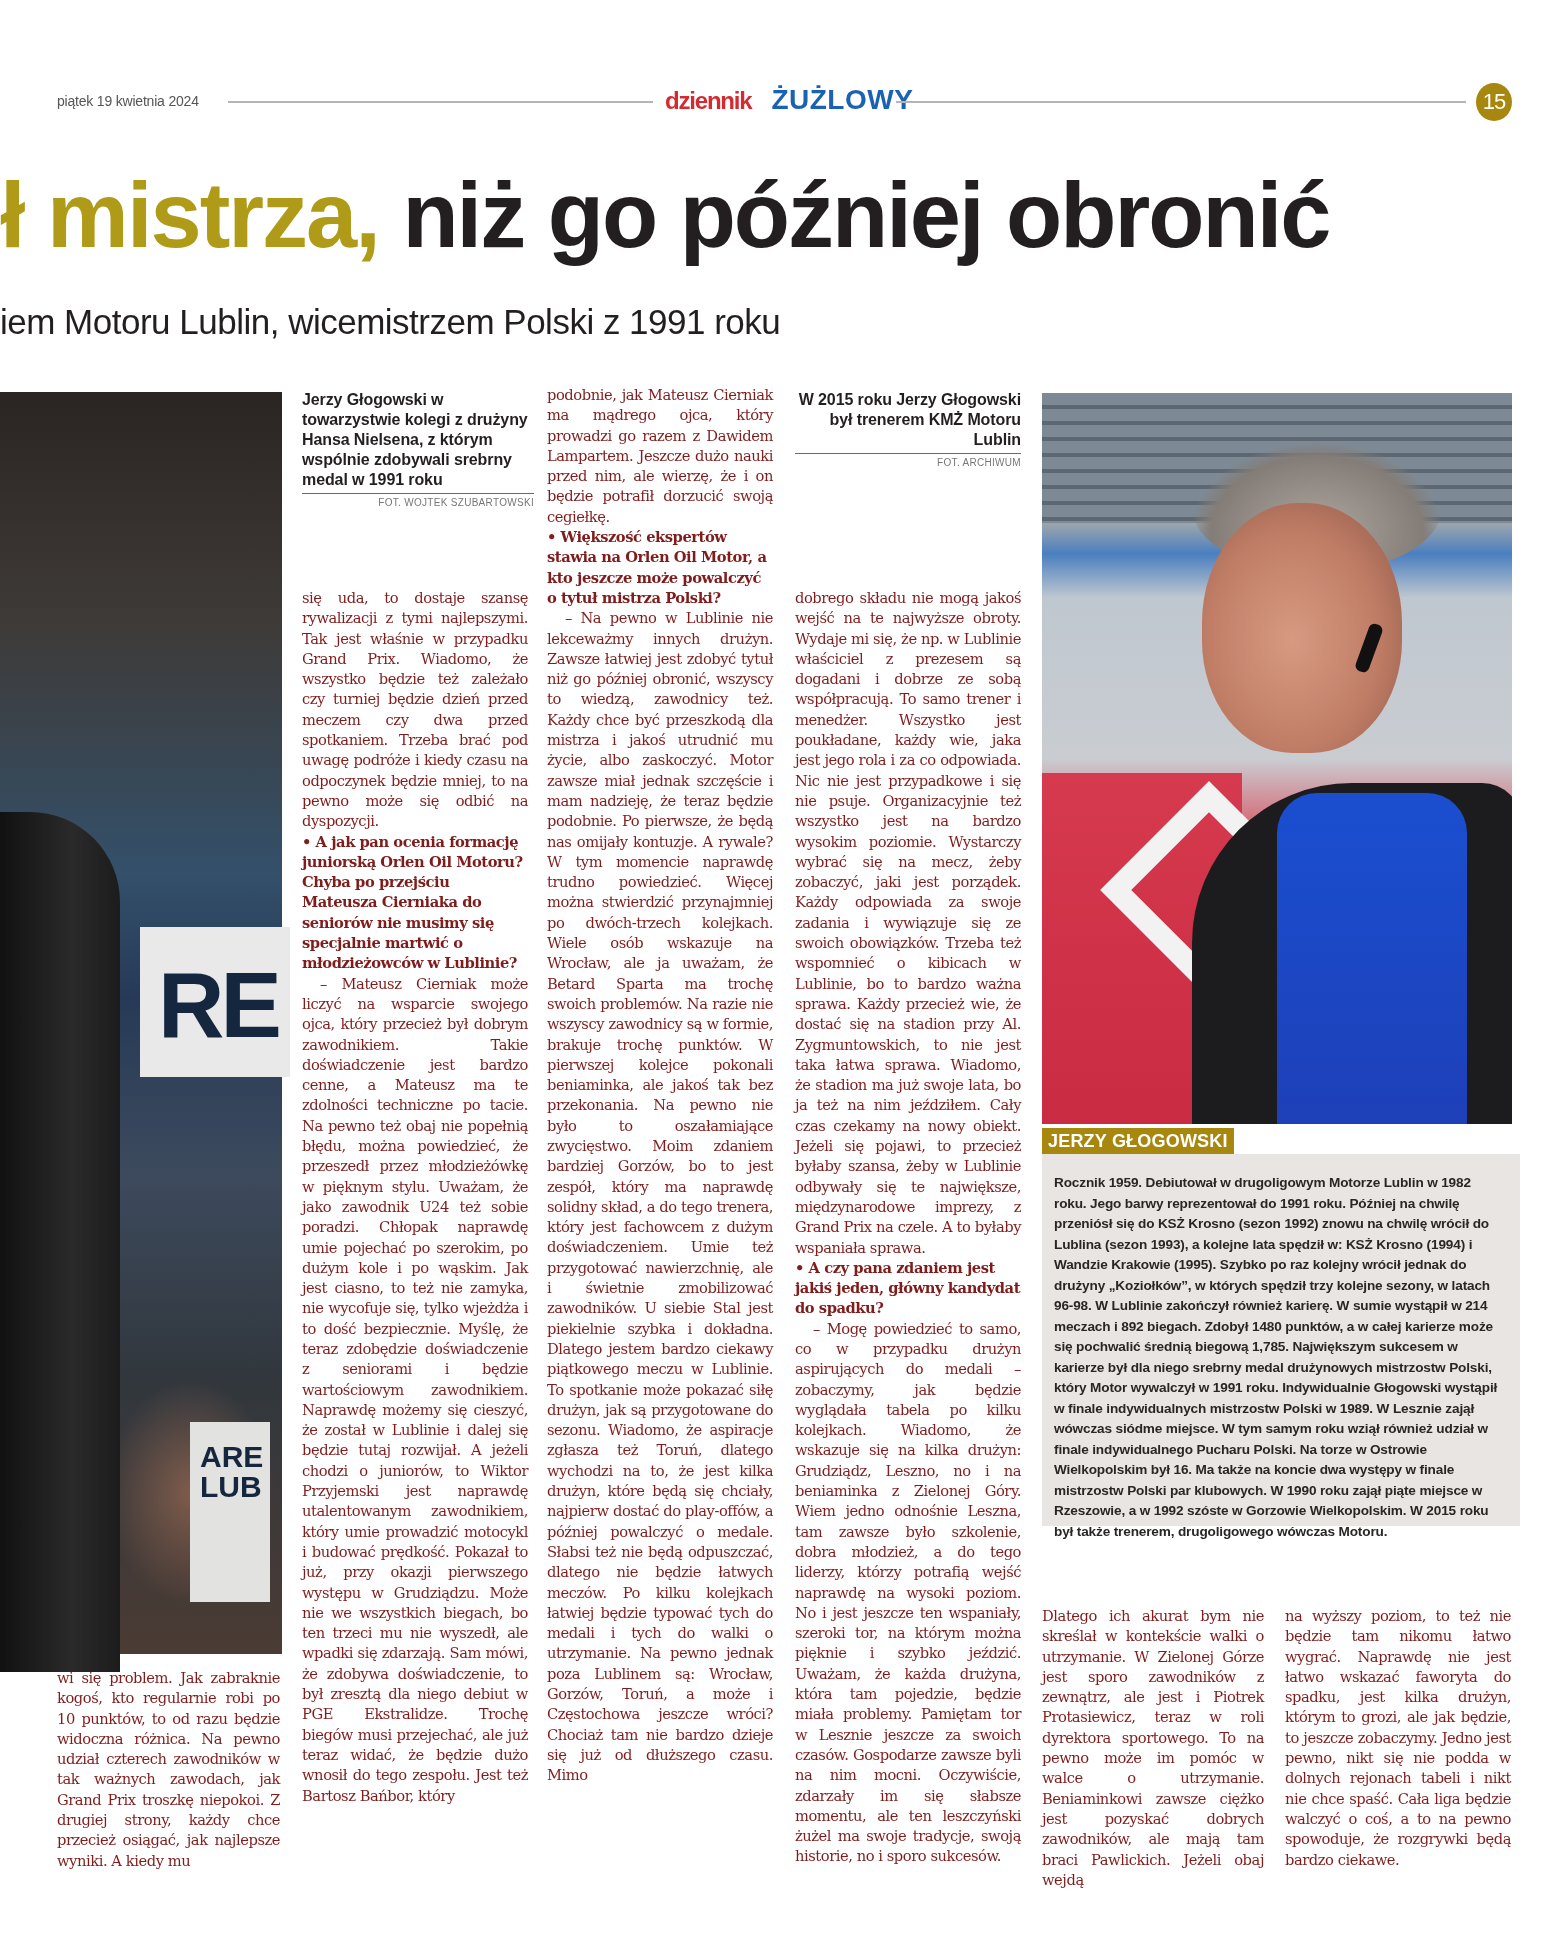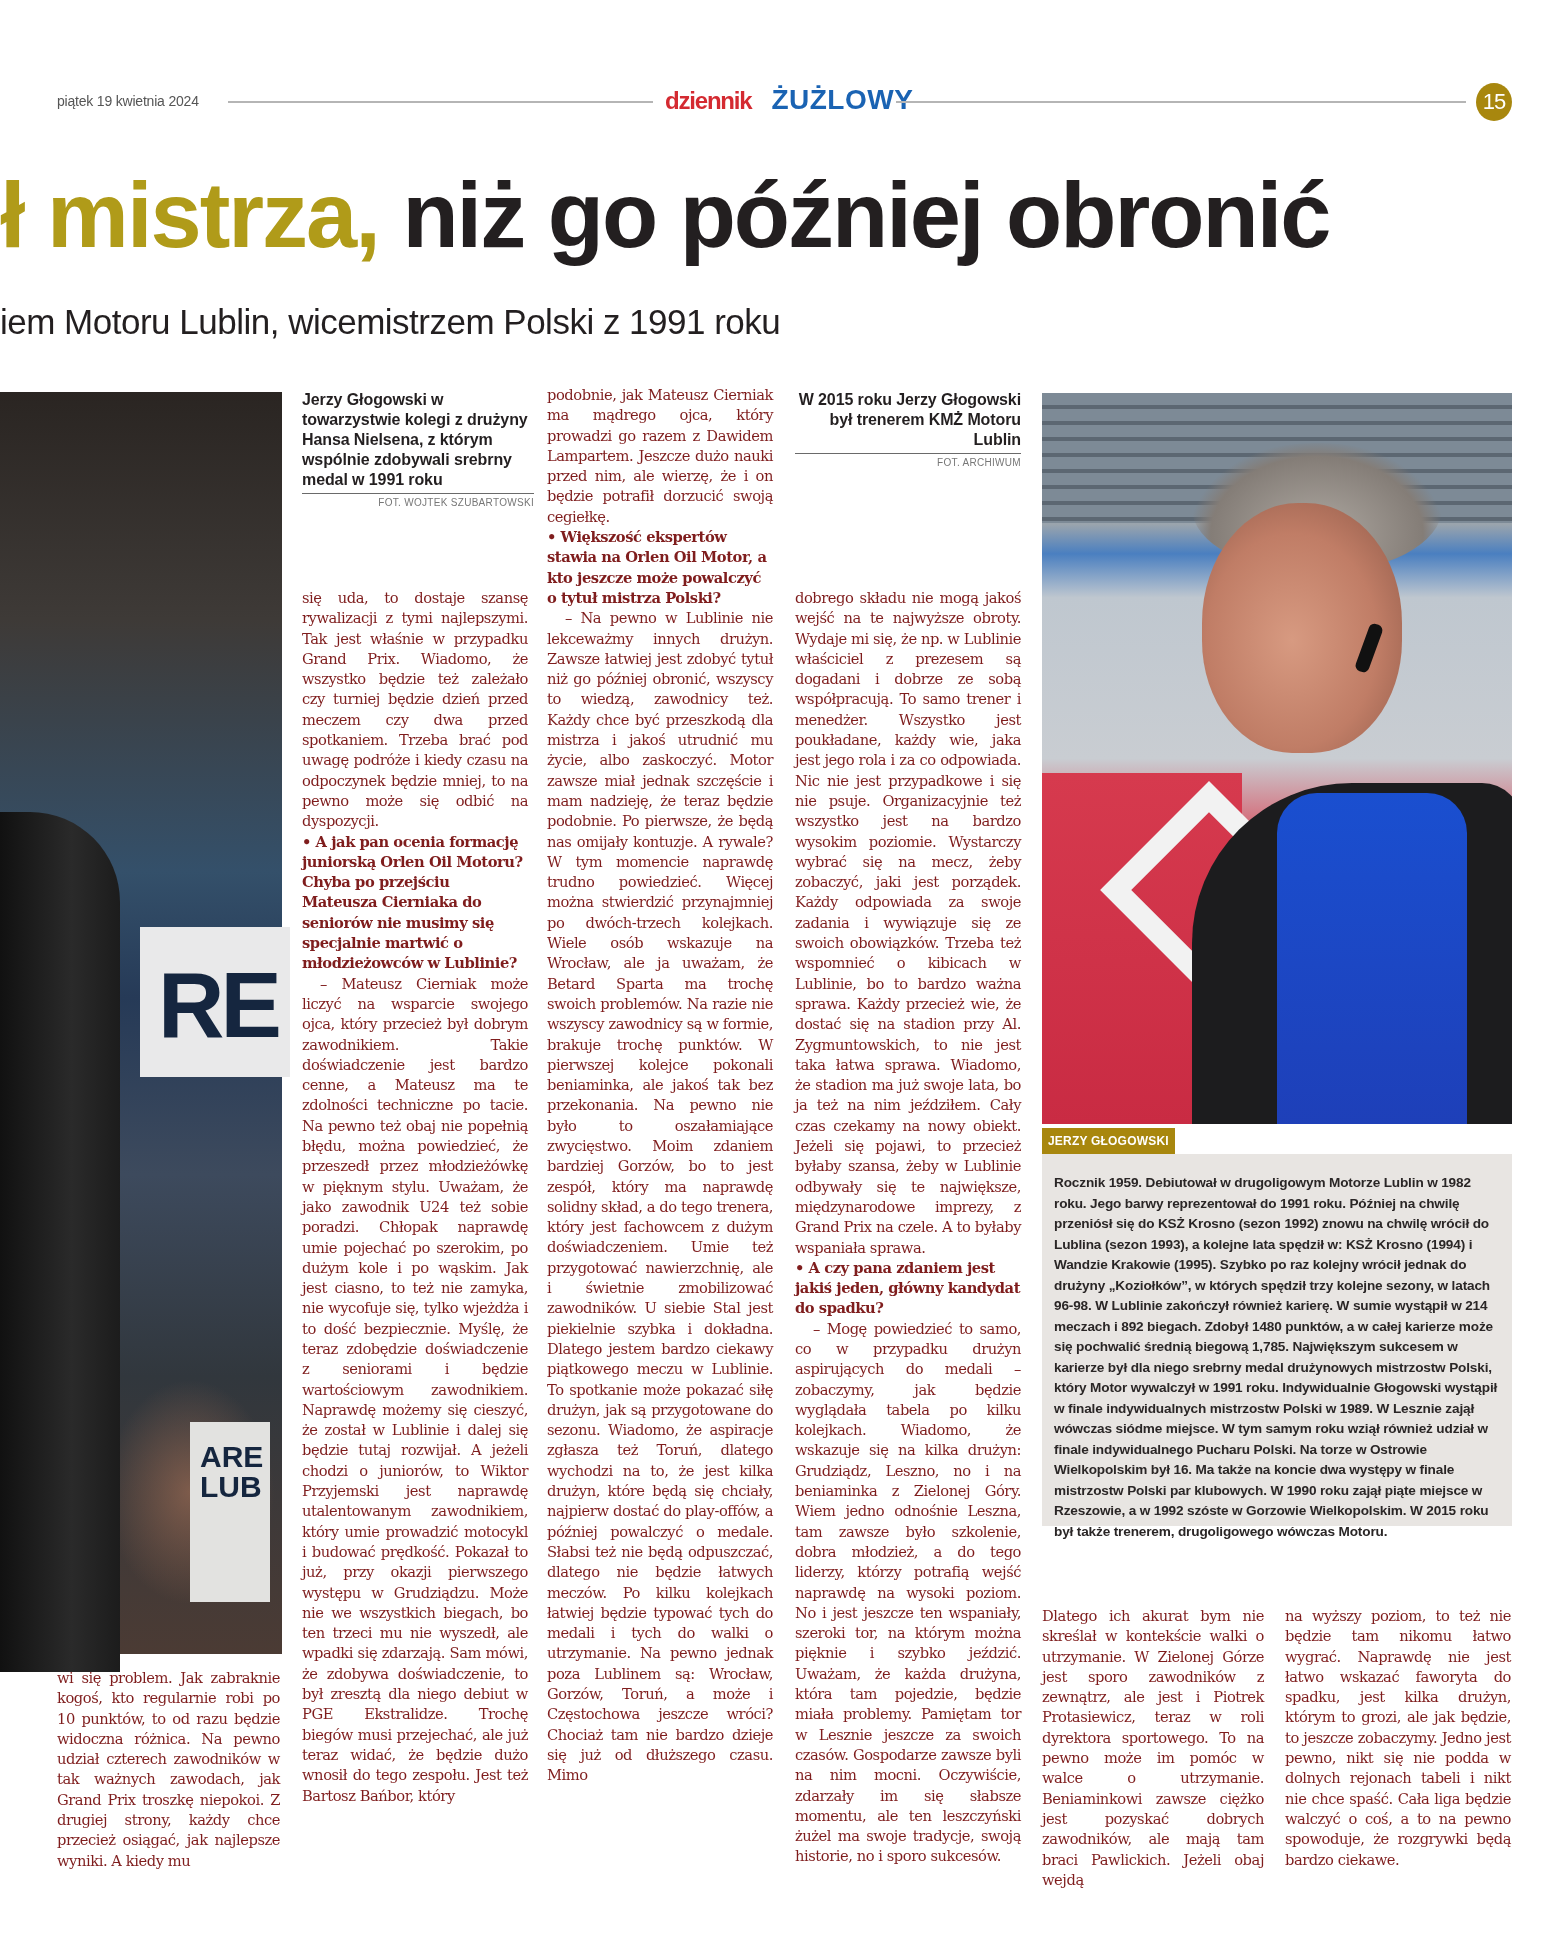--- a/index.html
+++ b/index.html
@@ -42,22 +42,22 @@
     background: linear-gradient(180deg, #6d7b88 0%, #9aa4ad 18%, #4a7fc0 22%, #bfc7cf 28%, #c9cdd2 50%, #d94a5a 62%, #e6e6ea 100%);
   }
   .photo-right .stand { position:absolute; left:0; top:0; width:470px; height:130px; background:repeating-linear-gradient(180deg,#7d8a96 0 12px,#5c6772 12px 16px); }
   .photo-right .redwall { position:absolute; left:0; top:380px; width:200px; height:351px; background:linear-gradient(180deg,#d63a4e,#c92b43); }
   .photo-right .redwall i { position:absolute; left:90px; top:40px; width:110px; height:110px; border:22px solid #f2f2f2; transform:rotate(45deg); }
   .photo-right .body { position:absolute; left:150px; top:390px; width:330px; height:360px; background:#1c1c1e; border-top-left-radius:160px; border-top-right-radius:40px; }
   .photo-right .shirt { position:absolute; left:235px; top:400px; width:190px; height:340px; background:linear-gradient(180deg,#1a4fd0,#1e3fb8); border-top-left-radius:40px; border-top-right-radius:40px; }
   .photo-right .head { position:absolute; left:160px; top:110px; width:200px; height:250px; background:radial-gradient(ellipse at 45% 55%, #d79a81 0%, #c07d66 55%, #8c5746 100%); border-radius:48% 48% 45% 45%; }
   .photo-right .hair { position:absolute; left:150px; top:50px; width:250px; height:130px; background:radial-gradient(ellipse at 50% 70%, #aea8a1 0%, #847d77 60%, transparent 72%); border-radius:50%; }
   .photo-right .headset { position:absolute; left:320px; top:230px; width:14px; height:50px; background:#111; border-radius:6px; transform:rotate(20deg); }
-  .bio-name { left:1042px; top:1128px; background:#a8870e; color:#fff; font-family:"Liberation Sans", sans-serif; font-weight:bold; font-size:12px; padding:1px 6px 0 6px; line-height:25px; letter-spacing:0.2px;text-align:right; }
-  .bio-box { left:1042px; top:1154px; width:470px; height:372px; background:#e8e5e2; }
+  .bio-name { left:1042px; top:1128px; background:#a8870e; color:#fff; font-family:"Liberation Sans", sans-serif; font-weight:bold; font-size:18px; padding:1px 6px 0 6px; line-height:25px; letter-spacing:0.2px;text-align:right; }
+  .bio-box { left:1042px; top:1154px; width:470px; height:372px; background:#e8e5e2;padding-left:8px; }
   .bio-text { position:absolute; left:12px; top:19px; width:446px; font-family:"Liberation Sans", sans-serif; font-weight:bold; font-size:13.6px; line-height:20.5px; color:#2a2626; letter-spacing:-0.15px; }
 
   
   .caption { font-family:"Liberation Sans", sans-serif; font-weight:bold; font-size:16px; line-height:20px; color:#231f20; letter-spacing:-0.1px; }
   .credit { font-family:"Liberation Sans", sans-serif; font-size:10px; color:#777; letter-spacing:0.3px; text-align:right; padding-top:3px; border-top:1.5px solid #6a6a6a; margin-top:3px; }
 
   
   .col { font-family:"DejaVu Serif", serif; font-size:14.7px; line-height:20.3px; color:#7f1d1d; text-align:justify; letter-spacing:-0.45px; }
   .col p { margin:0; }
   .col .q { font-weight:bold; text-align:left; }

